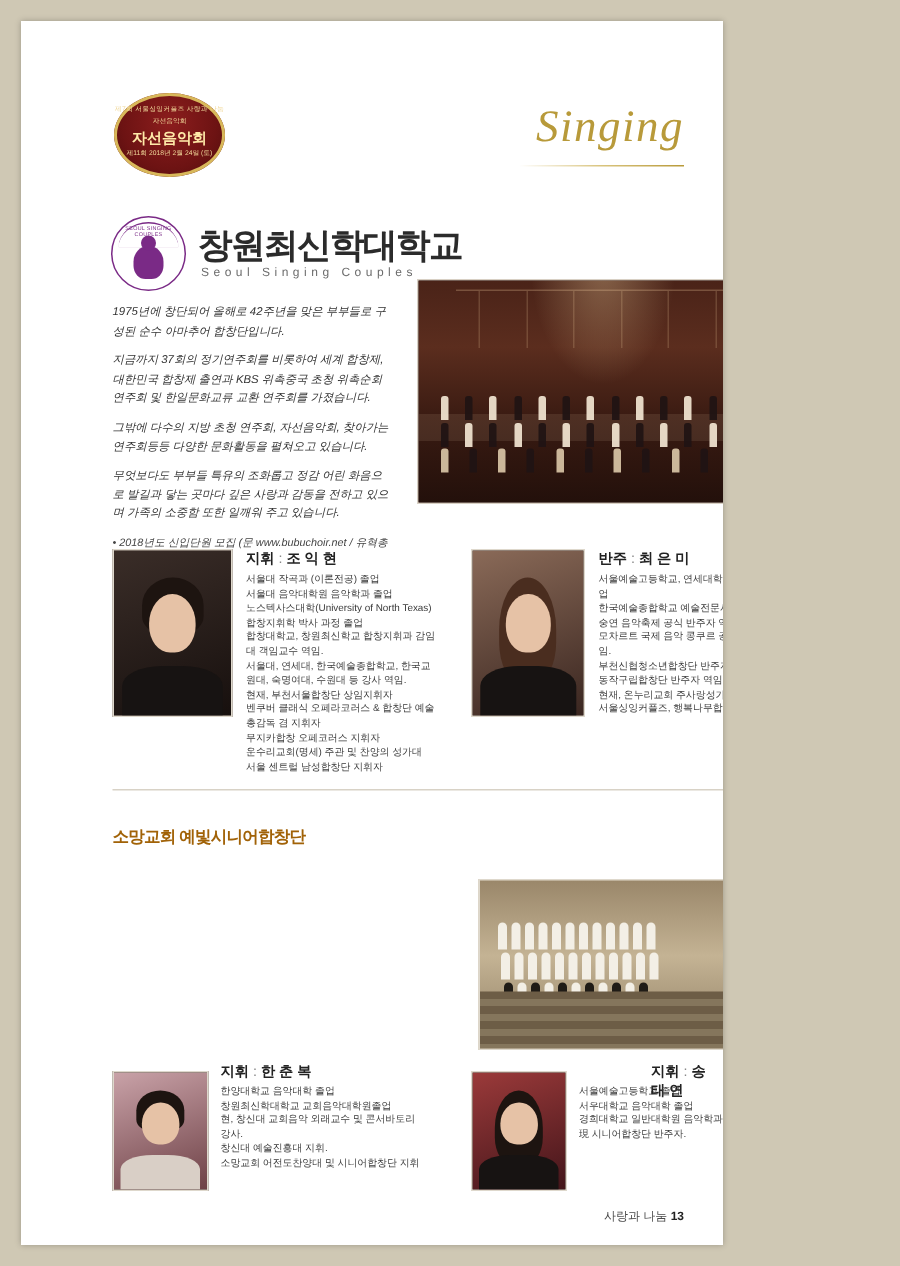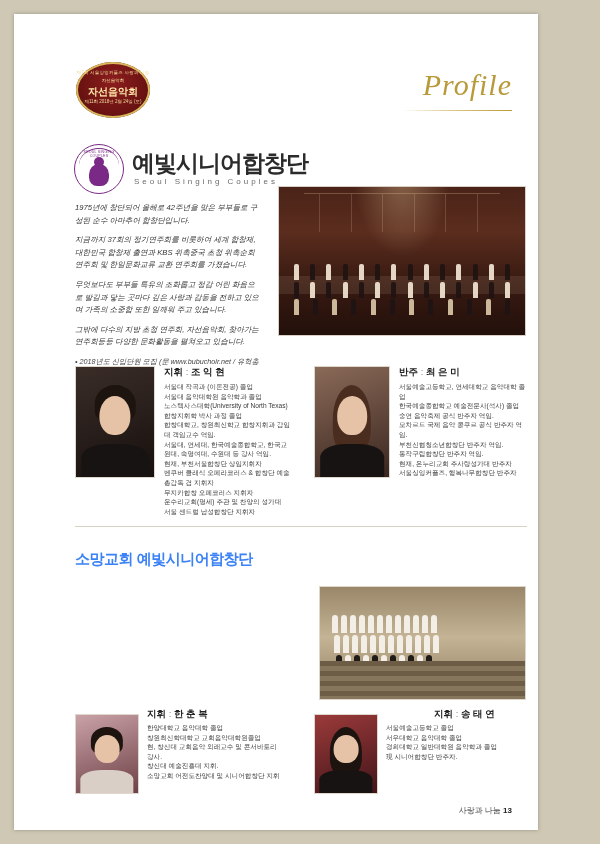--- a/index.html
+++ b/index.html
@@ -4,21 +4,21 @@
 <style>
   html,body{margin:0;padding:0;}
   body{
     width:600px;height:844px;
     background:#cfc8b4;
     font-family:"Liberation Sans", sans-serif;
     overflow:hidden;
   }
   .page{
     position:absolute;left:14px;top:14px;
-    width:524px;height:816px;
+    width:468px;height:816px;
     background:#ffffff;
     box-shadow:0 0 4px rgba(0,0,0,.25);
     overflow:hidden;
   }
   
   .profile-word{
     position:absolute;right:26px;top:54px;
     font-family:"Liberation Serif", serif;
     font-style:italic;
     font-size:30px;
@@ -169,21 +169,21 @@
     font-size:9.5px;font-weight:bold;color:#222;
   }
   .role .sep{color:#888;font-weight:normal;}
   .bio{
     position:absolute;
     font-size:6.6px;line-height:9.6px;color:#3a3a3a;
   }
   
   .sec-title{
     position:absolute;left:61px;top:536px;
-    font-size:15px;font-weight:bold;color:#3b82f6;letter-spacing:-.5px;
+    font-size:11px;font-weight:bold;color:#a16207;letter-spacing:-.5px;
   }
   .photo2{
     position:absolute;left:305px;top:572px;width:205px;height:112px;
     border:1px solid #ded8cc;overflow:hidden;background:#b9a98f;
   }
   .hall{
     position:absolute;left:0;top:0;width:100%;height:100%;
     background:linear-gradient(to bottom,#9a876a 0%,#c4b394 45%,#8e7d62 100%);
   }
   .pews{
@@ -211,36 +211,36 @@
 <div class="page">
 
   <div class="seal">
     <div class="ring"></div>
     <div class="t1">제7회 서울싱잉커플즈 사랑과 나눔</div>
     <div class="t2">자선음악회</div>
     <div class="t3">자선음악회</div>
     <div class="t4">제11회 2018년 2월 24일 (토)</div>
   </div>
 
-  <div class="profile-word">Profile</div>
+  <div class="profile-word">Singing</div>
   <div class="profile-underline"></div>
 
   <div class="logo-mark">
     <div class="arc"></div>
     <div class="tiny">SEOUL SINGING COUPLES</div>
     <div class="fig"></div>
   </div>
-  <div class="logo-text-kr">예빛시니어합창단</div>
+  <div class="logo-text-kr">창원최신학대학교</div>
   <div class="logo-text-en">Seoul Singing Couples</div>
 
   <div class="intro">
     <p>1975년에 창단되어 올해로 42주년을 맞은 부부들로 구성된 순수 아마추어 합창단입니다.</p>
     <p>지금까지 37회의 정기연주회를 비롯하여 세계 합창제, 대한민국 합창제 출연과 KBS 위촉중국 초청 위촉순회 연주회 및 한일문화교류 교환 연주회를 가졌습니다.</p>
+    <p>그밖에 다수의 지방 초청 연주회, 자선음악회, 찾아가는 연주회등등 다양한 문화활동을 펼쳐오고 있습니다.</p>
     <p>무엇보다도 부부들 특유의 조화롭고 정감 어린 화음으로 발길과 닿는 곳마다 깊은 사랑과 감동을 전하고 있으며 가족의 소중함 또한 일깨워 주고 있습니다.</p>
-    <p>그밖에 다수의 지방 초청 연주회, 자선음악회, 찾아가는 연주회등등 다양한 문화활동을 펼쳐오고 있습니다.</p>
     <p class="small">• 2018년도 신입단원 모집 (문 www.bubuchoir.net / 유혁총무 010-5306-9877)</p>
   </div>
 
   <div class="main-photo">
     <div class="stage-bg"></div>
     <div class="spot"></div>
     <div class="rigging">
       <div class="rig-line" style="left:8%"></div>
       <div class="rig-line" style="left:24%"></div>
       <div class="rig-line" style="left:40%"></div>

